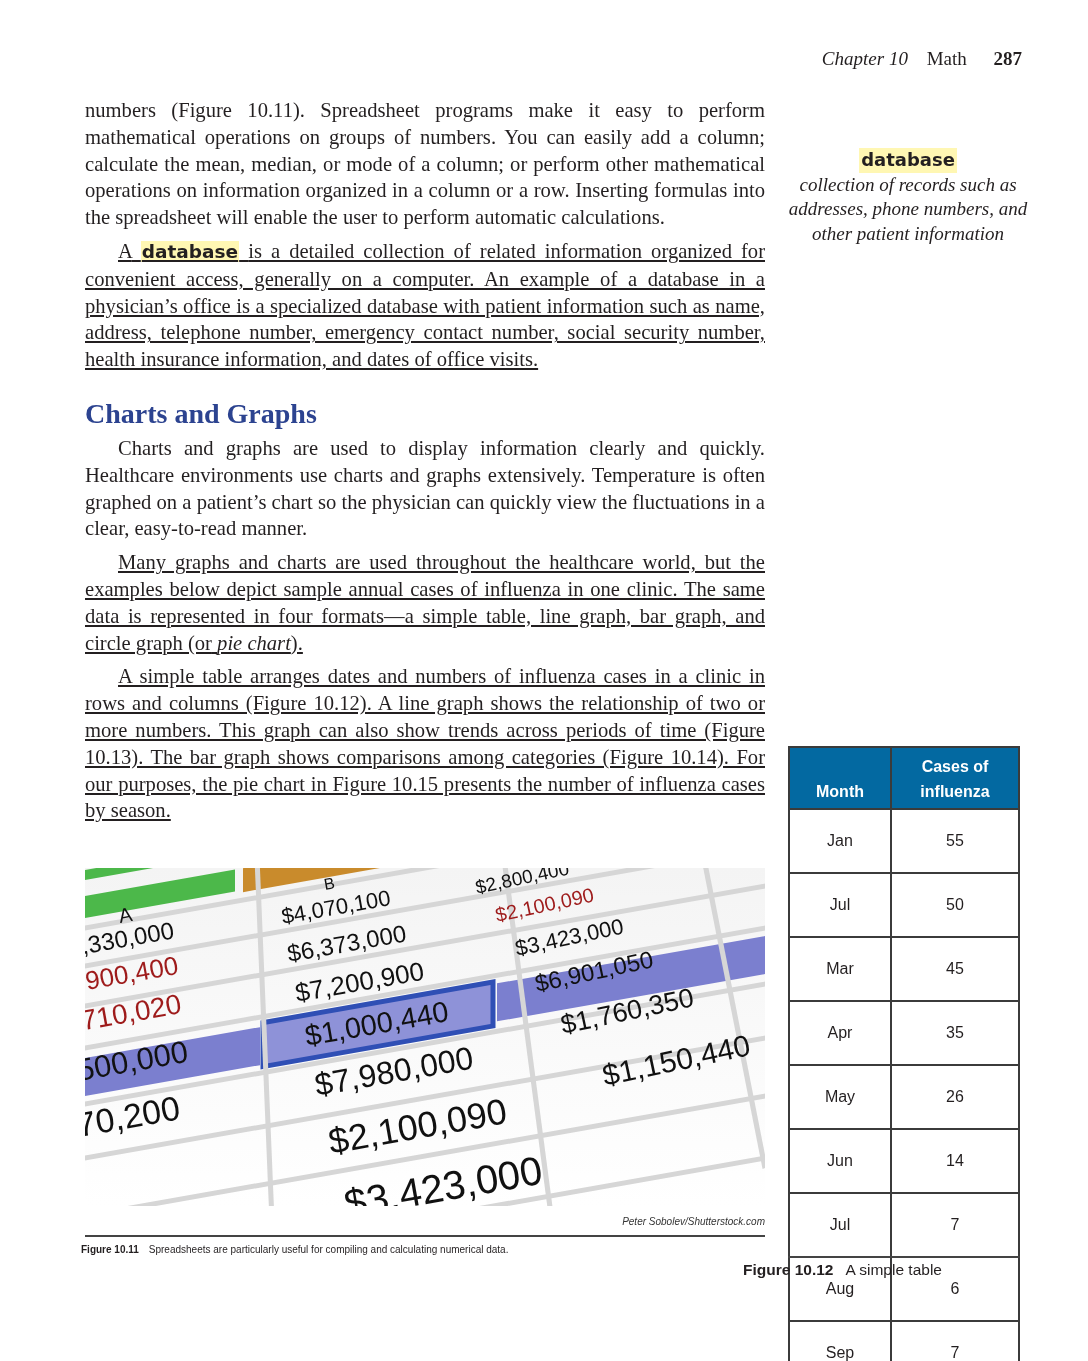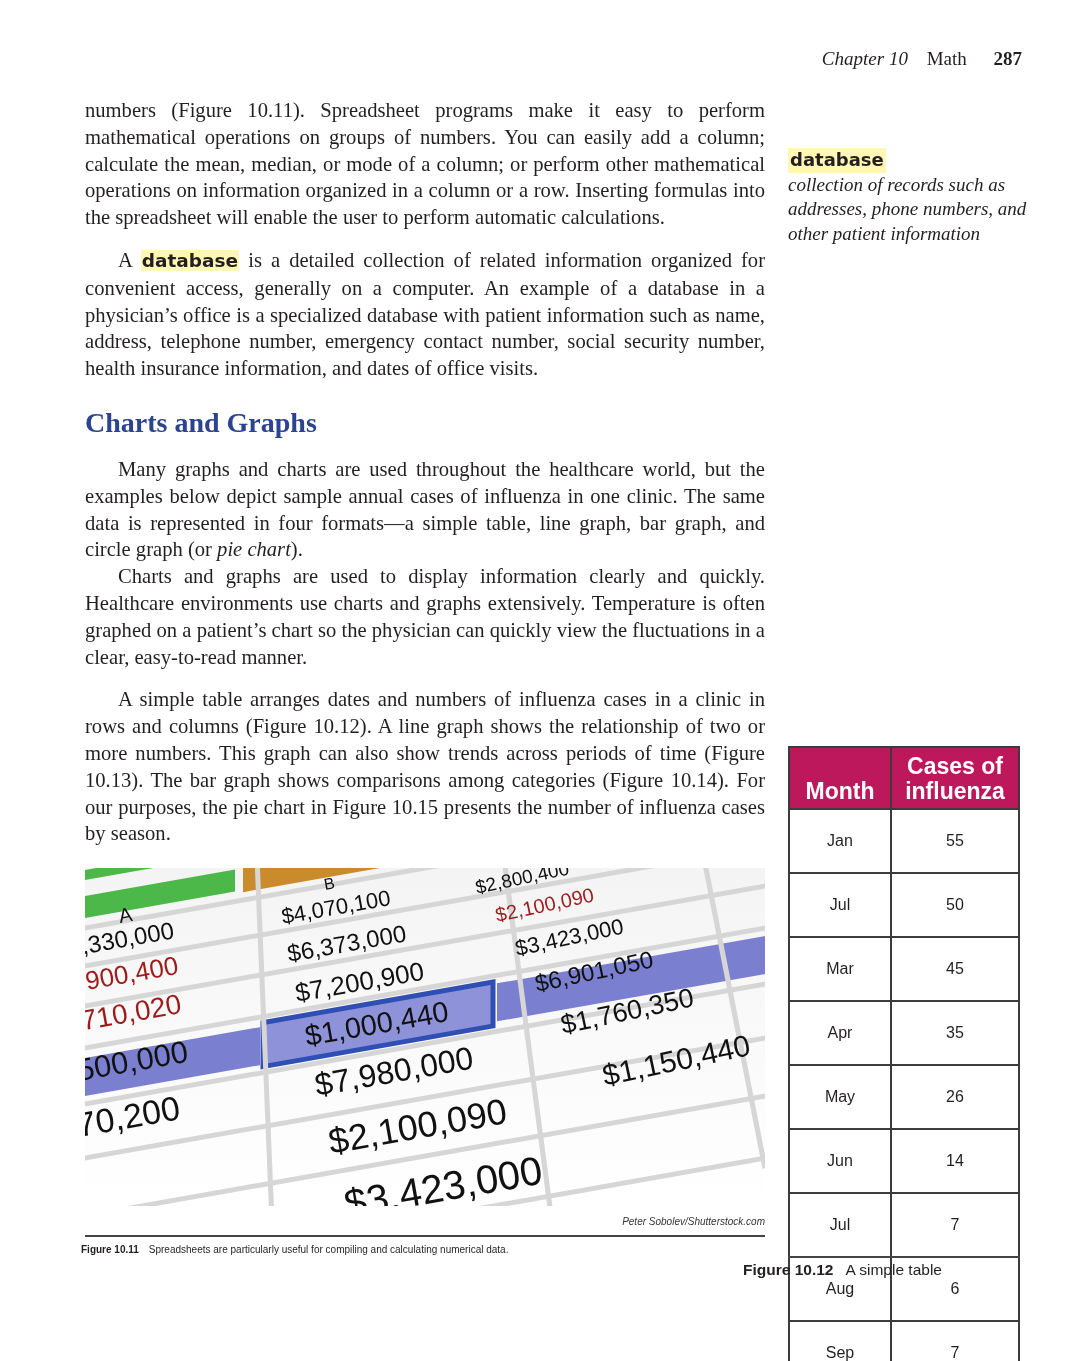--- a/index.html
+++ b/index.html
@@ -1,64 +1,64 @@
 <!DOCTYPE html>
 <html><head>
 <meta charset="utf-8">
 <style>
   html, body { margin: 0; padding: 0; background: #ffffff; }
   body { width: 1088px; height: 1361px; position: relative; overflow: hidden; color: #231f20; }
-  .serif { font-family: "Liberation Serif", "DejaVu Serif", serif; }
+  .serif { font-family: "Liberation Serif", "DejaVu Serif", serif; text-align: center; }
   .sans { font-family: "Liberation Sans", "DejaVu Sans", sans-serif; }
 
   .running-head { position: absolute; top: 48px; right: 66px; font-size: 19px; white-space: nowrap; }
   .running-head .chap { font-style: italic; }
   .running-head .sect { margin-left: 14px; }
   .running-head .pnum { font-weight: bold; margin-left: 22px; }
 
   .main { position: absolute; left: 85px; top: 97px; width: 680px; font-size: 20.6px; line-height: 26.8px; text-align: justify; }
   .main p { margin: 0; }
   .main p.indent { text-indent: 33px; }
-  .main p.gap { margin-top: 16px; }
+  .main p.gap { margin-top: 7px; text-decoration: underline; }
   .kw { font-family: "DejaVu Sans", sans-serif; font-weight: bold; background: #fff7b3; font-size: 18.5px; padding: 0 1px; }
   .h2 { color: #2c4390; font-weight: bold; font-size: 28px; margin: 24px 0 4px 0 !important; line-height: 34px; }
 
   .margin-note { position: absolute; left: 788px; top: 148px; width: 240px; font-size: 19px; line-height: 24.5px; }
   .margin-note .term { font-family: "DejaVu Sans", sans-serif; font-weight: bold; background: #fff7b3; font-size: 18px; display: inline-block; padding: 0 2px; }
   .margin-note .def { font-style: italic; }
 
   .photo { position: absolute; left: 85px; top: 868px; width: 680px; height: 338px; overflow: hidden; background: #ffffff; }
   .credit { position: absolute; right: 323px; top: 1216px; font-size: 10px; font-style: italic; color: #333; }
   .cap-rule { position: absolute; left: 85px; top: 1235px; width: 680px; height: 2px; background: #444; }
   .caption { position: absolute; left: 81px; top: 1240px; width: 680px; font-size: 10px; line-height: 19px; }
   .caption .fig { font-weight: bold; margin-right: 10px; }
 
   table.flu { position: absolute; left: 788px; top: 746px; width: 232px; border-collapse: collapse; }
-  table.flu th { background: #be185d; color: #ffffff; font-weight: bold; font-size: 23px; line-height: 25px; border: 2px solid #3b3b3b; vertical-align: bottom; padding: 6px 4px 4px 4px; }
+  table.flu th { background: #0369a1; color: #ffffff; font-weight: bold; font-size: 16px; line-height: 25px; border: 2px solid #3b3b3b; vertical-align: bottom; padding: 6px 4px 4px 4px; }
   table.flu th.c1 { width: 92px; }
   table.flu td { border: 2px solid #3b3b3b; text-align: center; font-size: 16px; height: 32px; padding: 15px; }
   .tbl-rule { position: absolute; left: 788px; top: 1256px; width: 232px; height: 2px; background: #444; }
   .tbl-caption { position: absolute; left: 743px; top: 1261px; font-size: 15.5px; white-space: nowrap; }
   .tbl-caption .fig { font-weight: bold; margin-right: 12px; }
 </style>
 </head>
 <body>
 
 <div class="running-head serif">
   <span class="chap">Chapter 10</span>
   <span class="sect">Math</span>
   <span class="pnum">287</span>
 </div>
 
 <div class="main serif">
   <p>numbers (Figure 10.11). Spreadsheet programs make it easy to perform mathematical operations on groups of numbers. You can easily add a column; calculate the mean, median, or mode of a column; or perform other mathematical operations on information organized in a column or a row. Inserting formulas into the spreadsheet will enable the user to perform automatic calculations.</p>
   <p class="indent gap"><span>A</span> <span class="kw">database</span> <span>is a detailed collection of related information organized for convenient access, generally on a computer. An example of a database in a physician’s office is a specialized database with patient information such as name, address, telephone number, emergency contact number, social security number, health insurance information, and dates of office visits.</span></p>
   <p class="h2">Charts and Graphs</p>
+  <p class="indent">Charts and graphs are used to display information clearly and quickly. Healthcare environments use charts and graphs extensively. Temperature is often graphed on a patient’s chart so the physician can quickly view the fluctuations in a clear, easy-to-read manner.</p>
   <p class="indent gap"><span>Many graphs and charts are used throughout the healthcare world, but the examples below depict sample annual cases of influenza in one clinic. The same data is represented in four formats—a simple table, line graph, bar graph, and circle graph (or</span> <i>pie chart</i><span>).</span></p>
-  <p class="indent">Charts and graphs are used to display information clearly and quickly. Healthcare environments use charts and graphs extensively. Temperature is often graphed on a patient’s chart so the physician can quickly view the fluctuations in a clear, easy-to-read manner.</p>
   <p class="indent gap">A simple table arranges dates and numbers of influenza cases in a clinic in rows and columns (Figure 10.12). A line graph shows the relationship of two or more numbers. This graph can also show trends across periods of time (Figure 10.13). The bar graph shows comparisons among categories (Figure 10.14). For our purposes, the pie chart in Figure 10.15 presents the number of influenza cases by season.</p>
 </div>
 
 <div class="margin-note serif">
   <span class="term">database</span><br>
   <span class="def">collection of records such as addresses, phone numbers, and other patient information</span>
 </div>
 
 <div class="photo">
   <svg width="680" height="338" viewBox="0 0 680 338">

